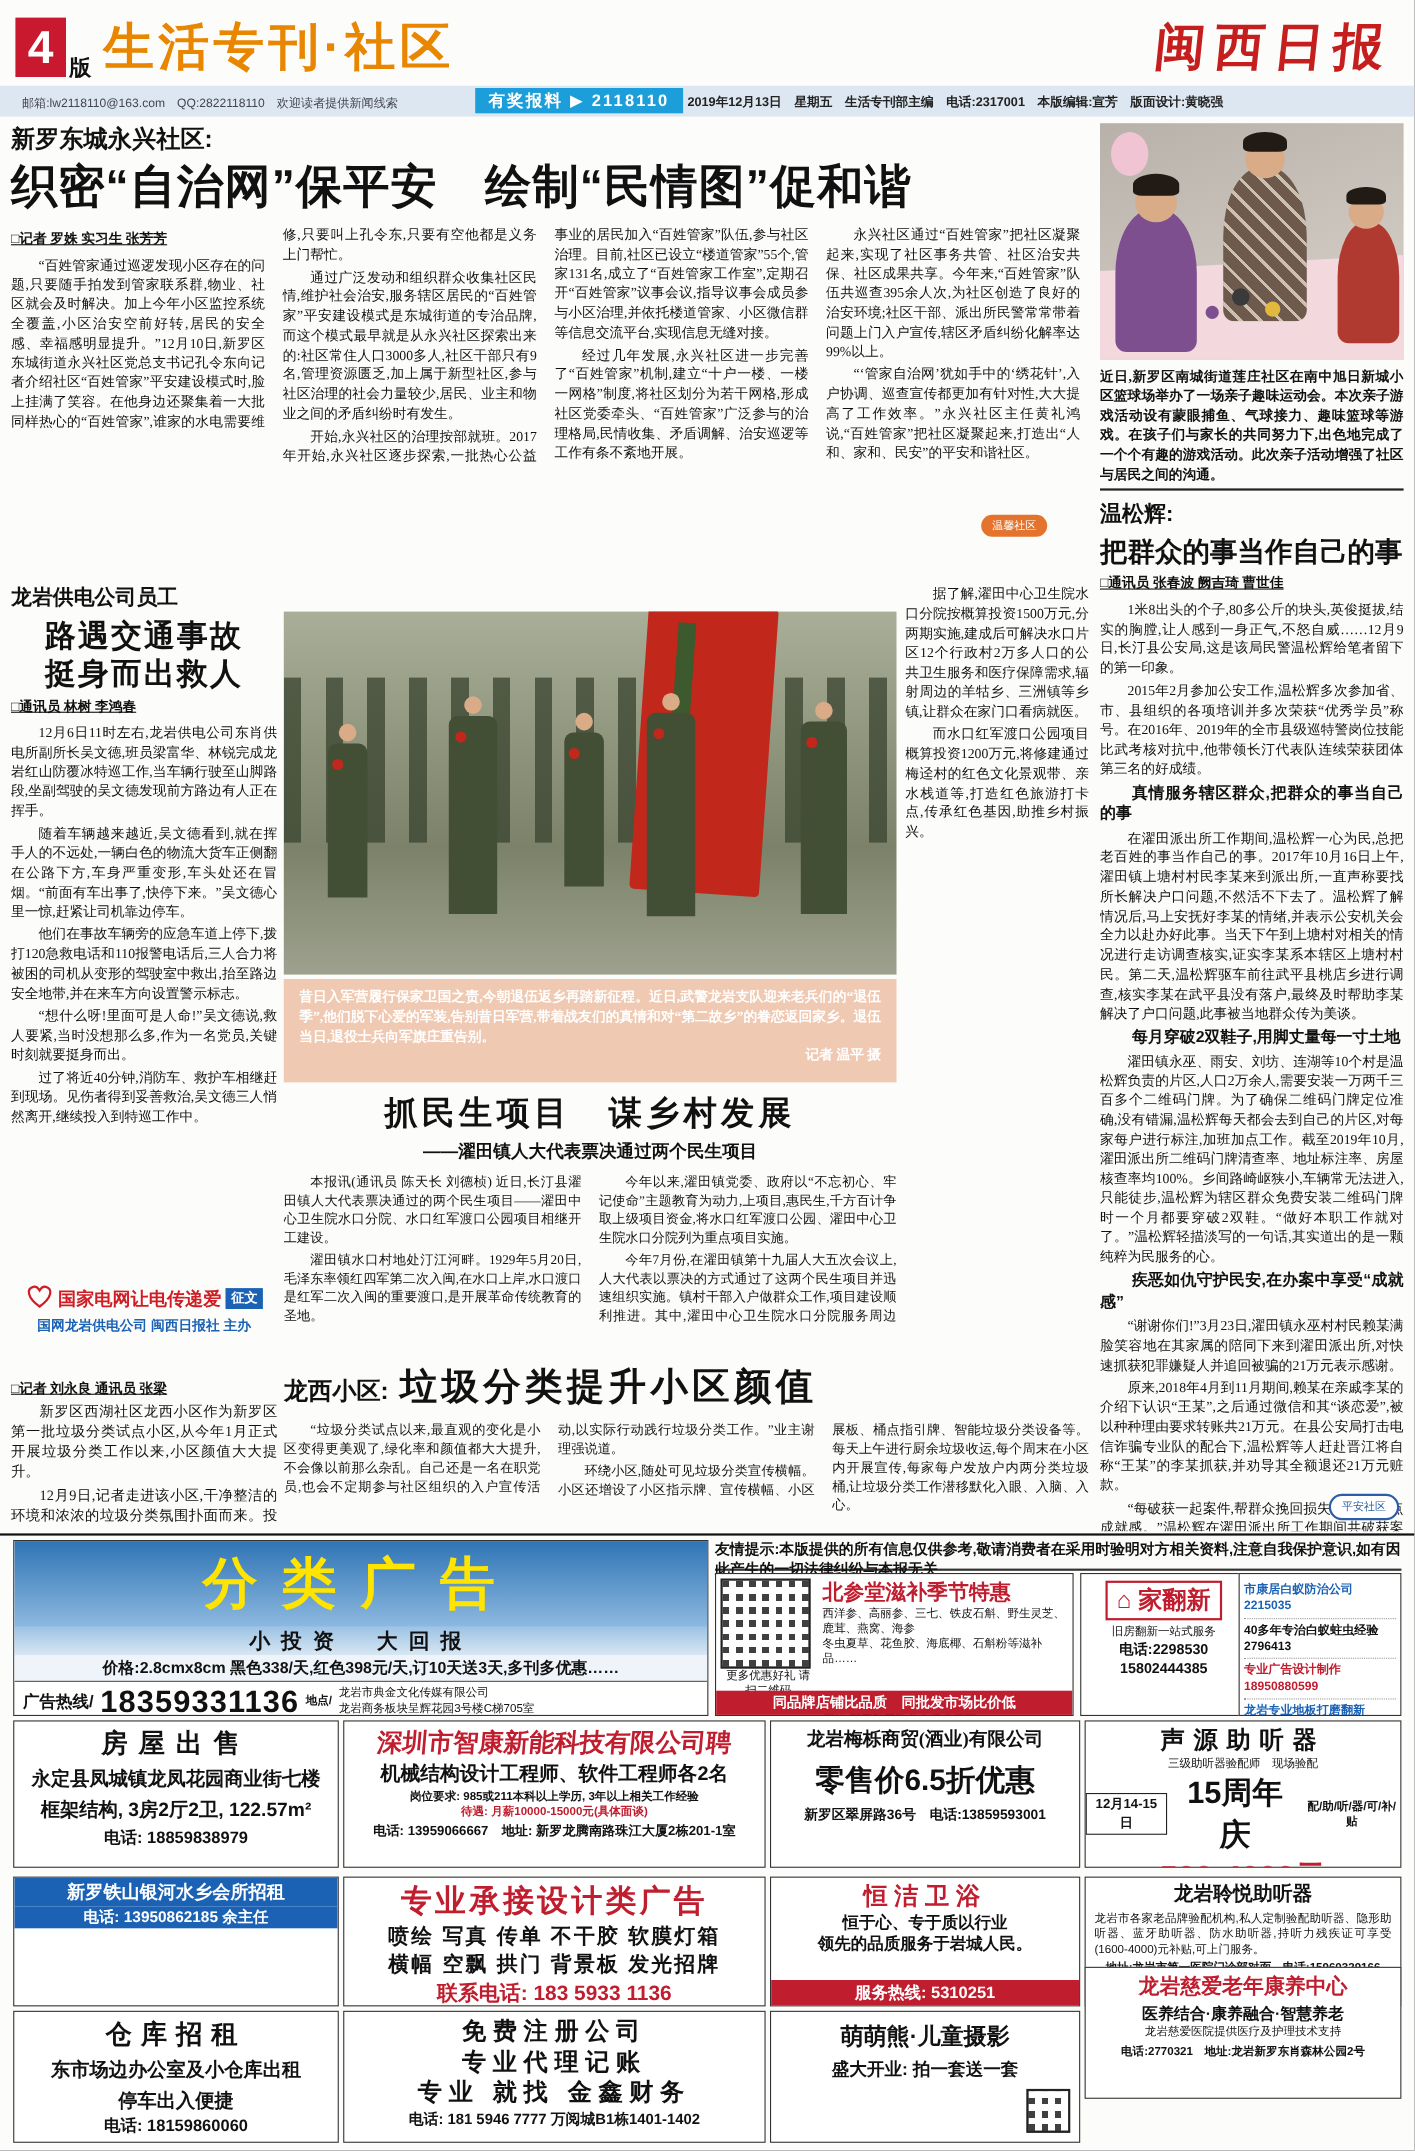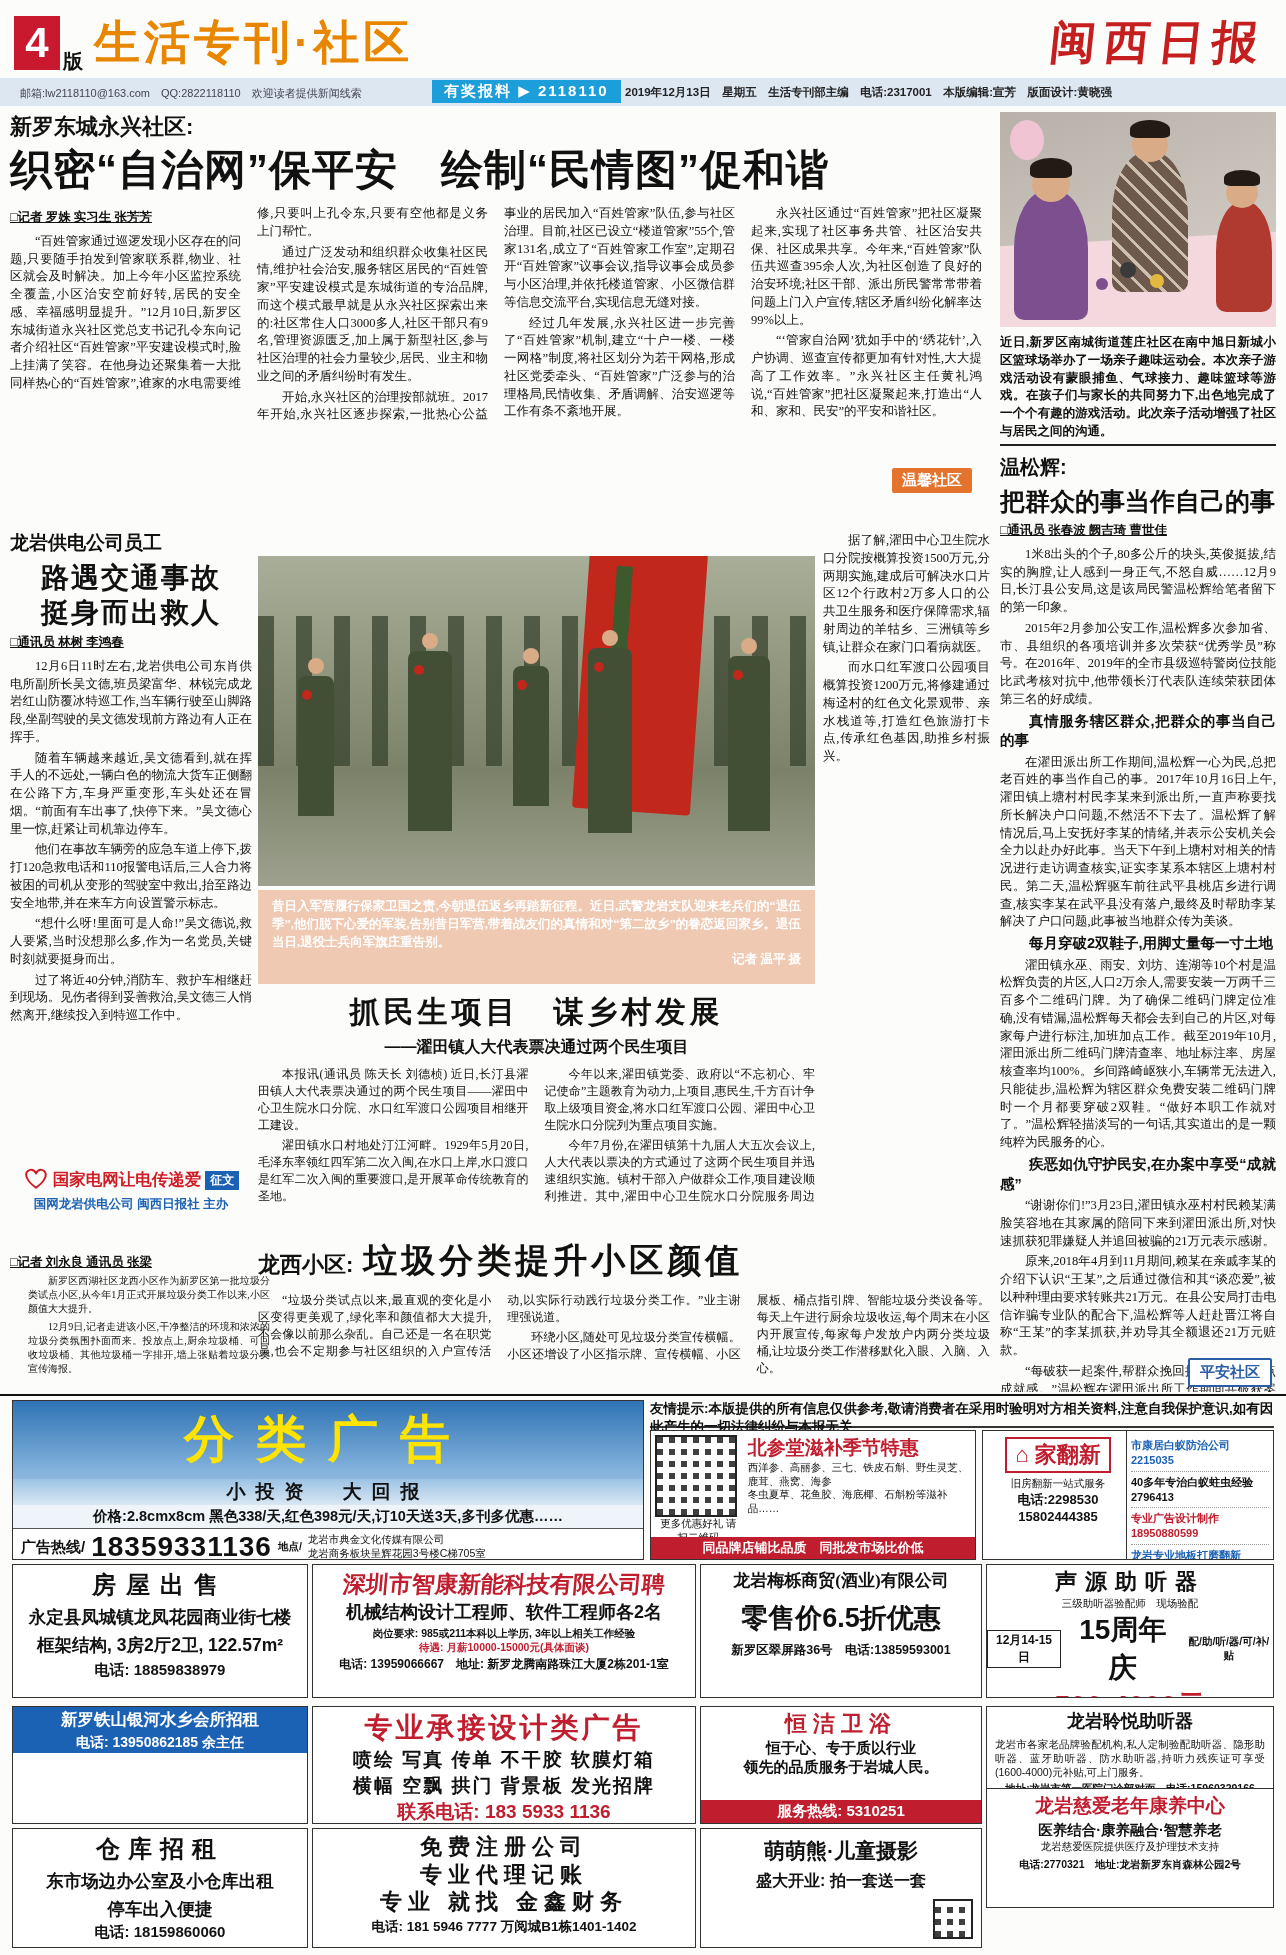--- a/index.html
+++ b/index.html
@@ -22,21 +22,21 @@
   #info-contact{left:20px;top:86px;font-size:11px;color:#445;}
   #report-badge{left:432px;top:80px;background:#1b9ed9;color:#fff;font-weight:bold;
     font-size:15px;padding:2px 12px;letter-spacing:2px;}
   #issue-info{left:625px;top:85px;font-size:11.5px;font-weight:bold;color:#222;}
 
   
   #top-story{left:10px;top:112px;width:972px;}
   #top-kicker{font-size:22px;font-weight:bold;margin-bottom:4px;}
   #top-headline{font-size:42px;font-weight:bold;line-height:1.12;letter-spacing:1px;white-space:nowrap;}
   #top-body{margin-top:12px;height:300px;columns:4;column-gap:16px;font-size:12.5px;overflow:hidden;}
-  .end-tag{position:absolute;padding:3px 10px;border-radius:2px;font-weight:bold;font-size:15px;}
+  .end-tag{position:absolute;padding:3px 10px;border-radius:12px;font-weight:normal;font-size:10px;}
   #tag-wenxin{left:892px;top:468px;background:#e4732e;color:#fff;}
 
   
   #kids-photo{left:1000px;top:112px;width:276px;height:215px;overflow:hidden;
     background:linear-gradient(160deg,#b7b1a9,#cbc4bc 55%,#d8d2ca);}
   .balloon{position:absolute;left:10px;top:8px;width:34px;height:40px;border-radius:50%;background:#f0c4d2;}
   .table-top{position:absolute;left:-10px;bottom:-8px;width:300px;height:96px;background:#f3d8dd;
     border-radius:10px;transform:rotate(-3deg);}
   .kid{position:absolute;border-radius:45% 45% 10px 10px;}
   .head{position:absolute;border-radius:50%;background:#d9ab87;}
@@ -61,21 +61,21 @@
   .rescue-headline{font-size:28px;font-weight:bold;text-align:center;line-height:1.25;letter-spacing:2px;}
   #rescue .para{font-size:12.5px;}
 
   
   #campaign{left:10px;top:1166px;width:242px;text-align:center;}
   #campaign-title-row{display:flex;align-items:center;justify-content:center;gap:4px;}
   #campaign-title{color:#cf1d26;font-weight:bold;font-size:16.5px;white-space:nowrap;}
   #campaign-tag{background:#1b62b5;color:#fff;font-size:12px;font-weight:bold;padding:1px 5px;}
   #campaign-org{color:#1b62b5;font-weight:bold;font-size:12.5px;margin-top:2px;}
   #longxi-byline{left:10px;top:1250px;width:242px;font-size:12.5px;}
-  #longxi-intro{left:28px;top:1274px;width:242px;height:114px;font-size:10px;overflow:hidden;}
+  #longxi-intro{left:10px;top:1274px;width:242px;height:114px;font-size:13px;overflow:hidden;}
 
   
   #soldiers-photo{left:258px;top:556px;width:557px;height:330px;overflow:hidden;
     background:linear-gradient(#a9ae98,#7c8269 65%,#9da18e);}
   .crowd{position:absolute;left:0;top:60px;width:100%;height:150px;
     background:repeating-linear-gradient(90deg,rgba(56,66,46,.75) 0 16px,rgba(0,0,0,0) 16px 38px);}
   .flag{position:absolute;left:58%;top:-6px;width:118px;height:262px;background:#c2271c;
     transform:rotate(4deg);border-radius:4px;}
   .flag-stripe{position:absolute;left:63%;top:10px;width:16px;height:230px;background:#3d5a2e;transform:rotate(4deg);}
   .soldier{position:absolute;width:36px;height:140px;background:#434f35;border-radius:8px 8px 0 0;}

